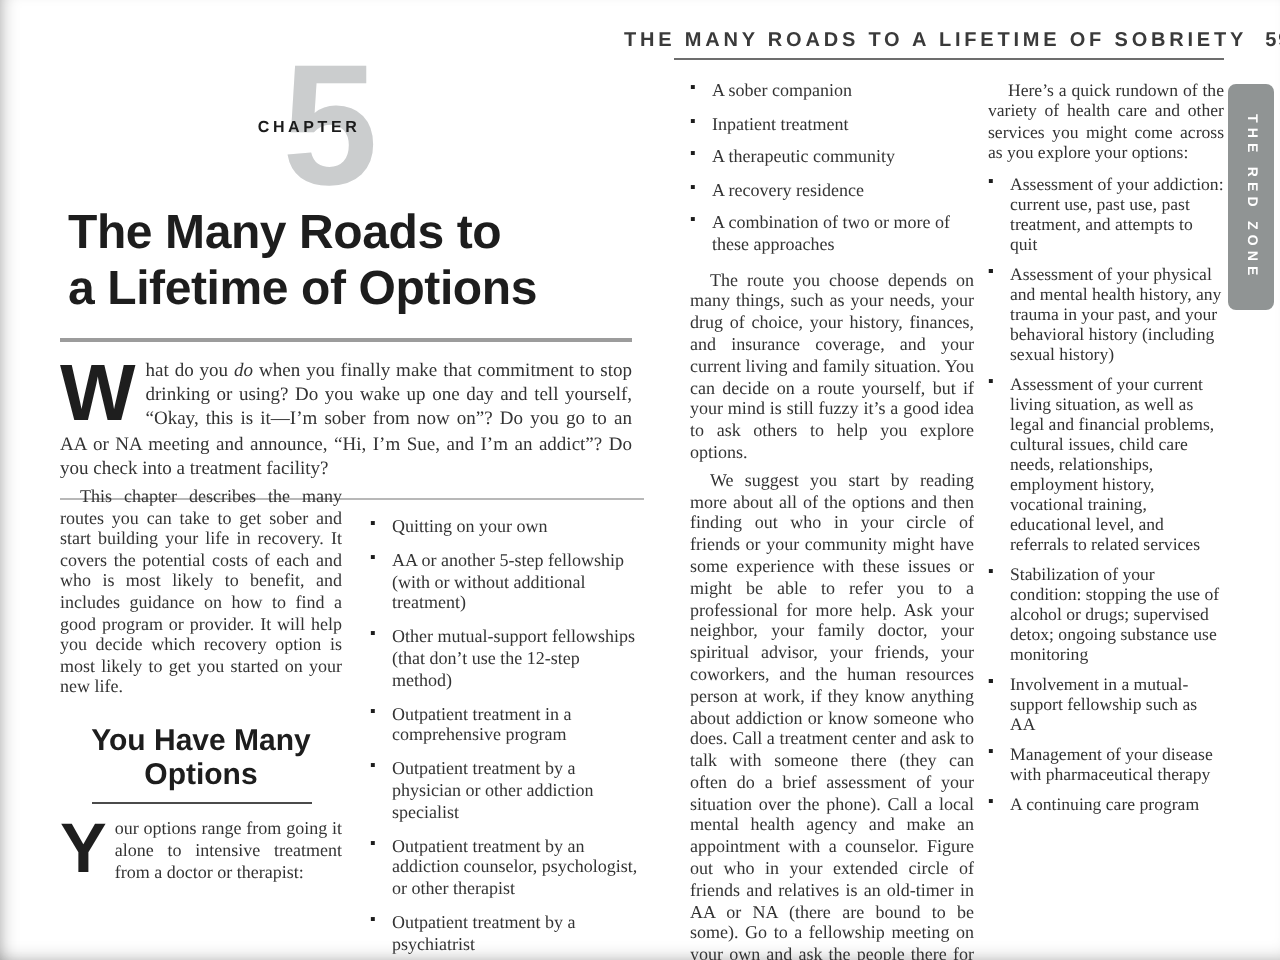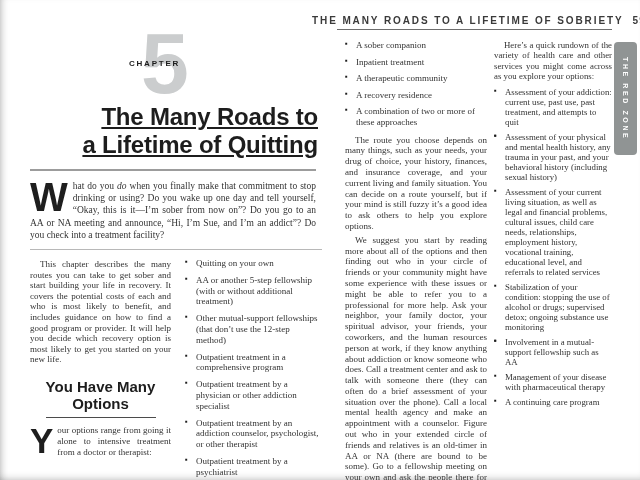--- a/index.html
+++ b/index.html
@@ -23,38 +23,38 @@
     font-weight:700;font-size:7px;letter-spacing:2.6px;color:#ffffff;white-space:nowrap;}
 
   
   .chapter{position:absolute;top:22px;left:30px;width:286px;height:82px;text-align:center;}
   .chapter .num{font-family:"Liberation Sans",sans-serif;font-weight:700;font-size:86px;
     line-height:82px;color:#cbcdce;display:inline-block;transform:translateX(-8px);}
   .chapter .label{position:absolute;top:37px;left:50%;transform:translateX(-86%);
     font-family:"Liberation Sans",sans-serif;font-weight:700;font-size:8px;
     letter-spacing:1.8px;color:#1b1b1b;}
 
-  .page-title{position:absolute;top:103px;left:8px;width:310px;text-align:right;
+  .page-title{position:absolute;top:103px;left:34px;width:310px;text-align:left;
     font-family:"Liberation Sans",sans-serif;font-weight:700;font-size:24px;line-height:28px;
-    color:#1d1d1d;letter-spacing:-0.2px;text-decoration:underline;}
+    color:#1d1d1d;letter-spacing:-0.2px;}
   .title-rule{position:absolute;top:169px;left:30px;width:286px;border-top:2px solid #9c9c9c;}
 
   
   .intro{position:absolute;top:180px;left:30px;width:286px;font-size:9.5px;line-height:12.2px;
     text-align:justify;color:#333;}
   .dropcap{float:left;font-family:"Liberation Sans",sans-serif;font-weight:700;color:#1e1e1e;
     font-size:40px;line-height:31px;margin:2px 5px 0 0;}
   .dropcap.small{font-size:35px;line-height:27px;margin:2px 4px 0 0;}
   .ital{font-style:italic;margin-top:44px;}
 
   .sect-rule{position:absolute;top:249px;left:30px;width:292px;border-top:1px solid #b8b8b8;}
 
   
   .col{position:absolute;font-size:9px;line-height:10.6px;}
-  .col1{top:259px;left:30px;width:141px;}
+  .col1{top:243px;left:30px;width:141px;}
   .col2{top:258px;left:185px;width:137px;}
   .col3{top:40px;left:345px;width:142px;}
   .col4{top:40px;left:494px;width:118px;}
 
   .col p{margin:0 0 6px 0;text-align:justify;text-indent:10px;}
 
   .options-head{margin-top:13px;text-align:center;font-family:"Liberation Sans",sans-serif;
     font-weight:700;font-size:15px;line-height:17px;color:#1d1d1d;}
   .options-head-rule{width:110px;margin:5px auto 7px auto;border-top:1.5px solid #4b4b4b;}
   .options-para{font-size:9px;line-height:11px;text-align:justify;}
@@ -82,21 +82,21 @@
     <span>THE RED ZONE</span>
   </div>
 
   <div class="chapter">
     <span class="num">5</span>
     <span class="label">CHAPTER</span>
   </div>
 
   <div class="page-title">
     <div>The Many Roads to</div>
-    <div>a Lifetime of Quitting</div>
+    <div>a Lifetime of Options</div>
   </div>
   <div class="title-rule"></div>
 
   <div class="intro">
     <span class="dropcap">W</span><span>hat do you </span><span class="ital">do</span><span> when you finally make that commitment to stop drinking or using? Do you wake up one day and tell yourself, “Okay, this is it—I’m sober from now on”? Do you go to an AA or NA meeting and announce, “Hi, I’m Sue, and I’m an addict”? Do you check into a treatment facility?</span>
   </div>
 
   <div class="sect-rule"></div>
 
   <div class="col col1">

